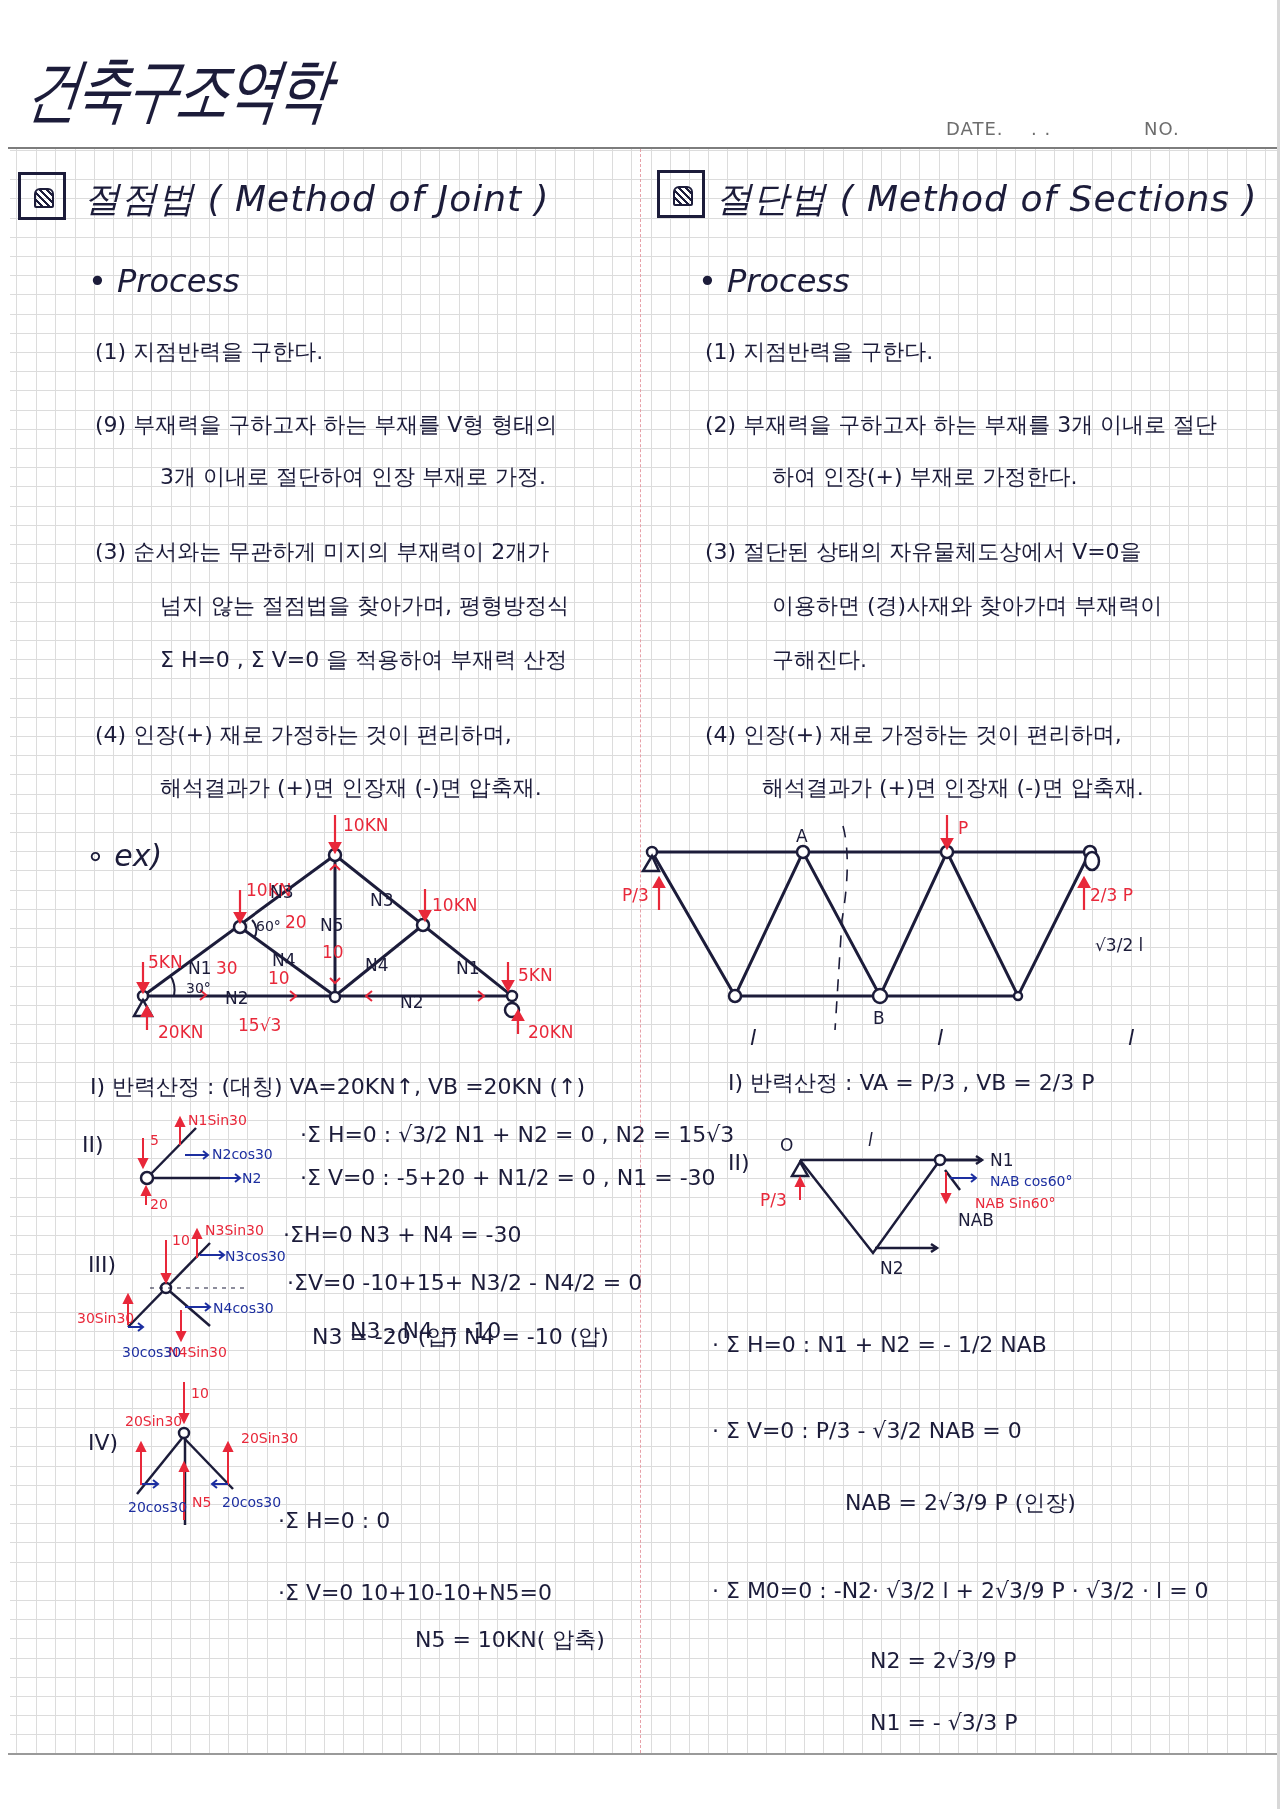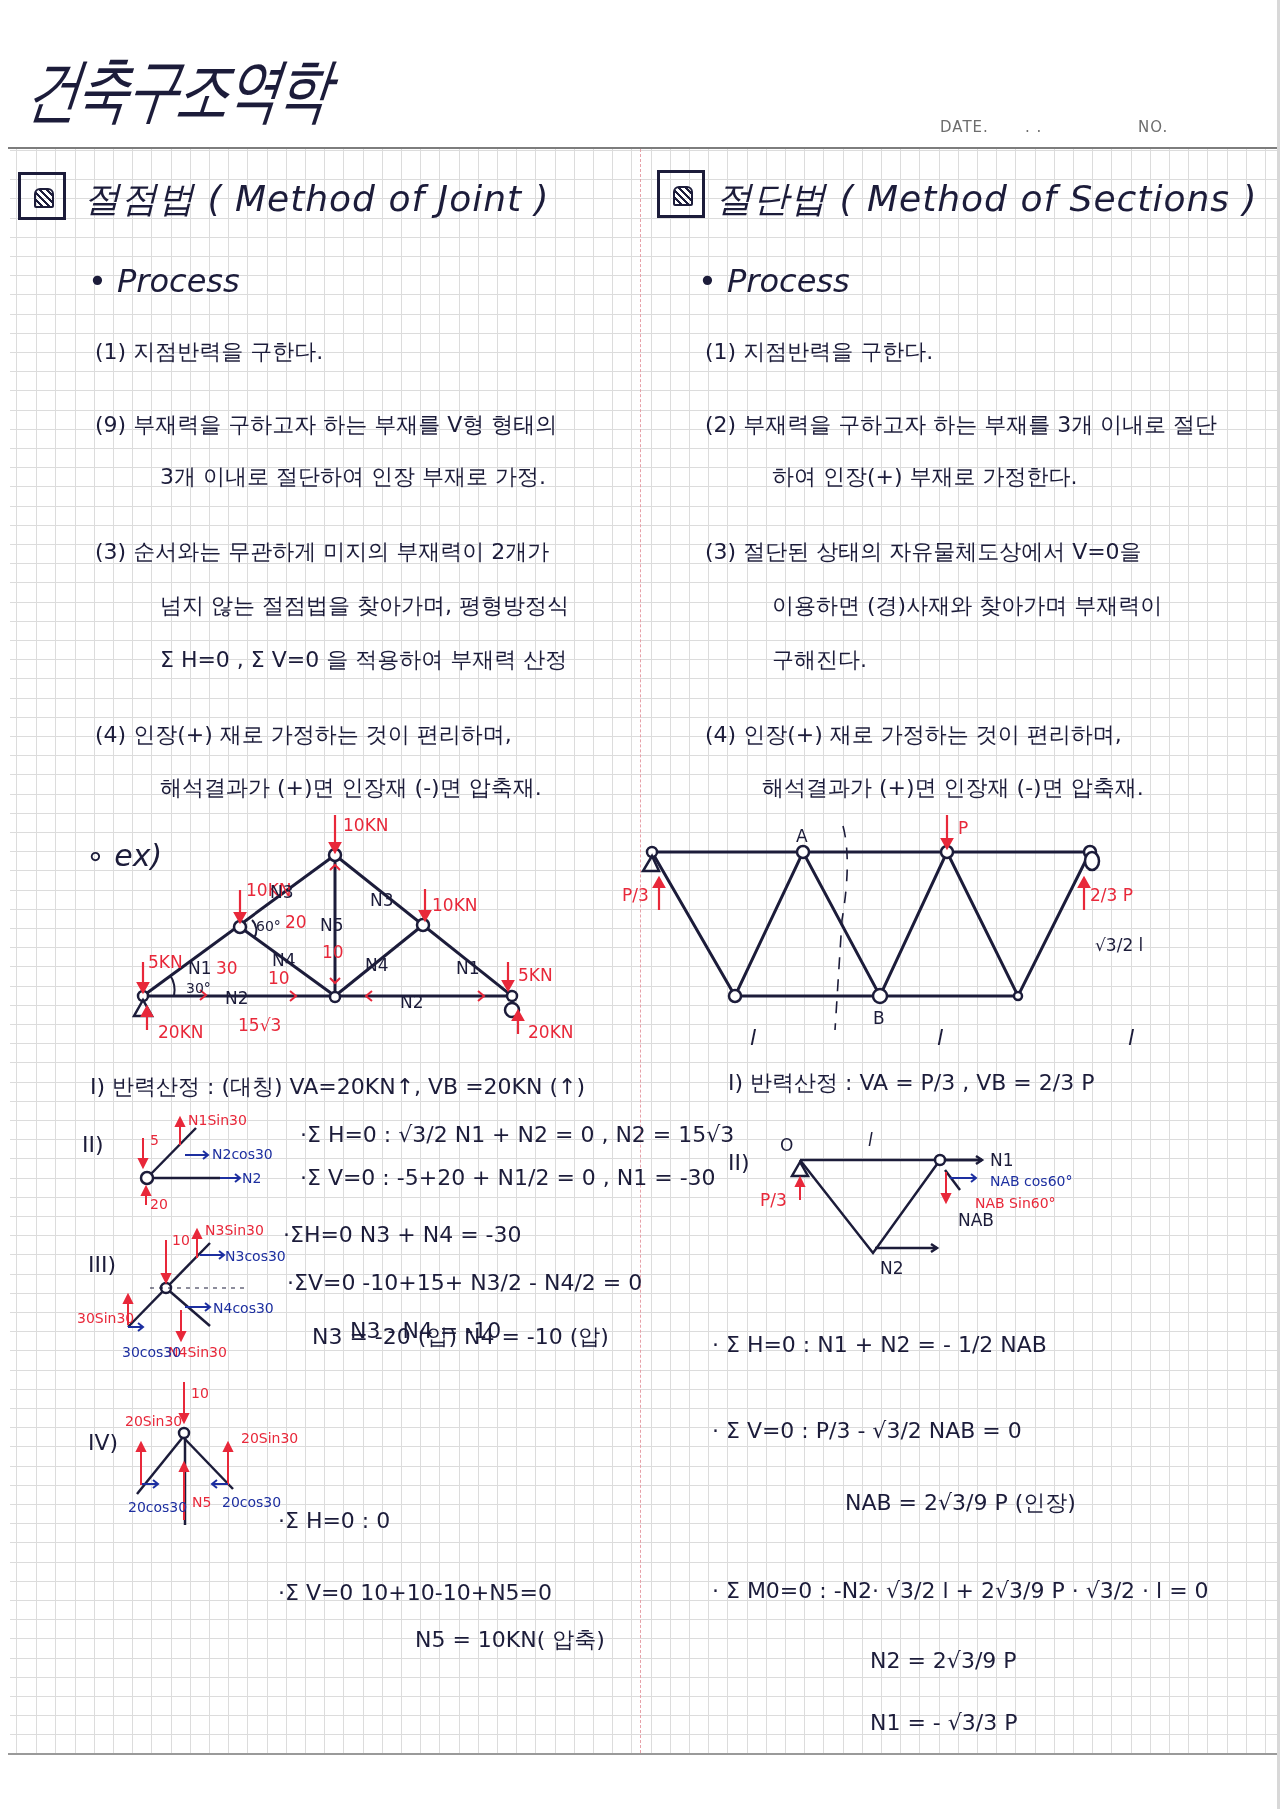--- a/index.html
+++ b/index.html
@@ -1,21 +1,21 @@
 <!DOCTYPE html>
 <html><head>
 <meta charset="utf-8">
 <style>
   html, body { margin: 0; padding: 0; background: #ffffff; }
   body { width: 1280px; height: 1809px; position: relative; overflow: hidden;
          font-family: "Liberation Sans", sans-serif; color: #1c1c3a; }
   .page-header { position: absolute; left: 0; top: 0; width: 1280px; height: 148px; background: #fff; }
   .notebook-title { position: absolute; left: 34px; top: 44px; font-family: "DejaVu Serif", serif;
         font-size: 54px; font-style: italic; color: #1c1c3a; letter-spacing: -4px; transform: skewX(-8deg) scaleY(1.3); transform-origin: left top; }
-  .meta { position: absolute; top: 118px; font-size: 15px; color: #6d6d6d; font-family: "DejaVu Sans", sans-serif; letter-spacing: 1px; }
+  .meta { position: absolute; top: 118px; font-size: 18px; color: #6d6d6d; font-family: "DejaVu Sans", sans-serif; letter-spacing: 1px; margin-left: 6px; }
   .top-rule { position: absolute; left: 8px; top: 147px; width: 1270px; height: 2px; background: #7d7d7d; }
   .bottom-rule { position: absolute; left: 8px; top: 1753px; width: 1270px; height: 2px; background: #9a9a9a; }
   .grid { position: absolute; left: 10px; top: 149px; width: 1268px; height: 1604px;
      background-image:
        repeating-linear-gradient(to right, transparent 0, transparent 18.2px, #dcdcdc 18.2px, #dcdcdc 19.2px),
        repeating-linear-gradient(to bottom, transparent 0, transparent 18.2px, #dcdcdc 18.2px, #dcdcdc 19.2px);
      background-position: 8px 0, 0 12px; }
   .center-line { position: absolute; left: 640px; top: 149px; width: 0; height: 1604px; border-left: 1.5px dashed #e7a0a8; }
   .right-edge { position: absolute; left: 1277px; top: 0; width: 3px; height: 1809px; background: #d8d8d8; }
 

